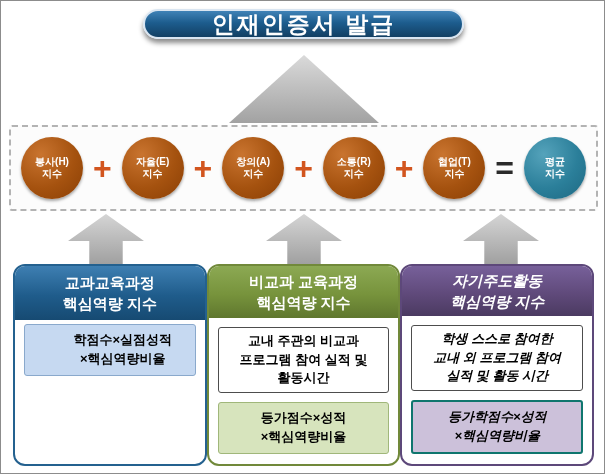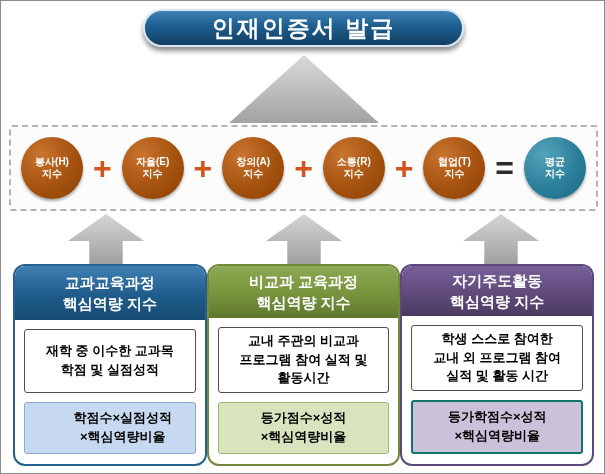--- a/index.html
+++ b/index.html
@@ -1,21 +1,21 @@
 <!DOCTYPE html>
 <html><head>
 <meta charset="utf-8">
 <style>
   *{margin:0;padding:0;box-sizing:border-box;}
   html,body{background:#ffffff;}
   body{font-family:"Liberation Sans","DejaVu Sans",sans-serif;}
   .canvas{position:relative;width:605px;height:474px;background:#ffffff;border:1px solid #8c8c8c;overflow:hidden;}
 
   
-  .title-pill{position:absolute;left:142px;top:8px;width:321px;height:38px;border-radius:21px;
+  .title-pill{position:absolute;left:142px;top:8px;width:321px;height:30px;border-radius:21px;
     background:linear-gradient(180deg,#3f82b7 0%,#1d5d8e 45%,#123f63 100%);
     border:2px solid #d9e5f1;
     box-shadow:0 4px 5px rgba(0,0,0,0.45);
     display:flex;align-items:center;justify-content:center;
     color:#ffffff;font-size:23px;font-weight:bold;letter-spacing:2px;}
 
   
   .big-arrow{position:absolute;left:228px;top:54px;width:150px;height:68px;
     background:linear-gradient(180deg,#dadada 0%,#a2a2a2 100%);
     clip-path:polygon(50% 0,100% 100%,0 100%);}
@@ -40,21 +40,21 @@
     clip-path:polygon(50% 0,100% 54%,72% 54%,72% 100%,28% 100%,28% 54%,0 54%);}
   .arrow-1{left:67px;}
   .arrow-2{left:265px;}
   .arrow-3{left:462px;}
 
   
   .columns{position:absolute;left:12px;top:263px;width:581px;height:202px;display:flex;}
   .column{flex:1;display:flex;flex-direction:column;border-radius:12px;overflow:hidden;background:#ffffff;}
   .column.blue{border:2px solid #24618f;}
   .column.green{border:2px solid #71893a;}
-  .column.purple{border:2px solid #5d487a;}
+  .column.purple{border:2px solid #5d487a;font-style:italic;}
   .col-header{height:54px;display:flex;align-items:center;justify-content:center;color:#ffffff;
     font-size:15px;font-weight:bold;text-align:center;white-space:pre-line;line-height:1.4;}
   .blue .col-header{background:linear-gradient(180deg,#3e7fb2,#1f5c8b 55%,#164a72);}
   .green .col-header{background:linear-gradient(180deg,#8ca953,#77933c 55%,#5f772e);}
   .purple .col-header{background:linear-gradient(180deg,#77609a,#604a7b 55%,#4b3a61);}
   .body-wrap{flex:1;padding:9px 9px 5px;display:flex;}
   .body-box{flex:1;border:1.4px solid #4d4d4d;border-radius:3px;background:#ffffff;
     display:flex;align-items:center;justify-content:center;text-align:center;
     font-size:13px;font-weight:bold;white-space:pre-line;line-height:1.45;color:#000000;padding:4px;}
   .formula-box{margin:4px 9px 10px;border-radius:3px;padding:6px 4px;text-align:center;
@@ -96,24 +96,20 @@
 
   <div class="small-arrow arrow-1"></div>
   <div class="small-arrow arrow-2"></div>
   <div class="small-arrow arrow-3"></div>
 
   <div class="columns">
 
     <div class="column blue">
       <div class="col-header">교과교육과정
 핵심역량 지수</div>
-      <div class="body-wrap">
-        <div class="body-box">재학 중 이수한 교과목
-학점 및 실점성적</div>
-      </div>
       <div class="formula-box">학점수×실점성적
 ×핵심역량비율</div>
     </div>
 
     <div class="column green">
       <div class="col-header">비교과 교육과정
 핵심역량 지수</div>
       <div class="body-wrap">
         <div class="body-box">교내 주관의 비교과
 프로그램 참여 실적 및

